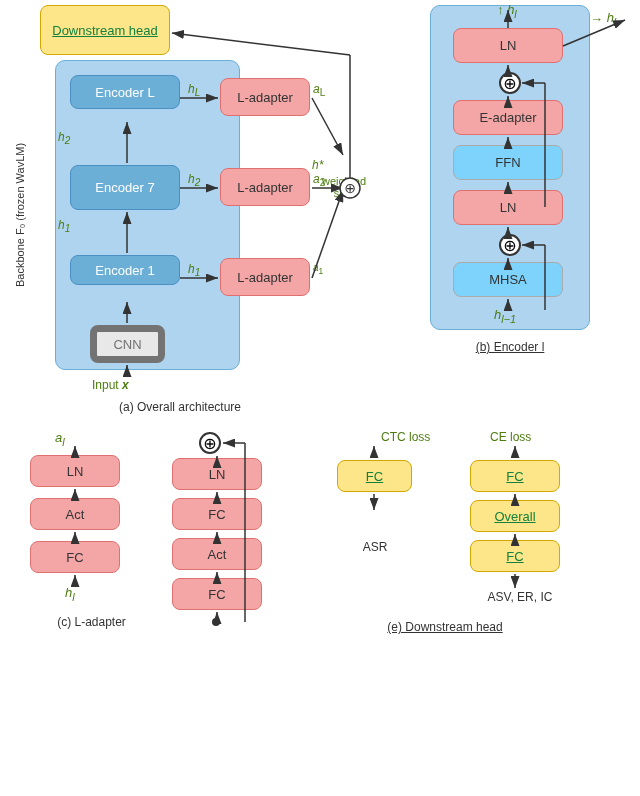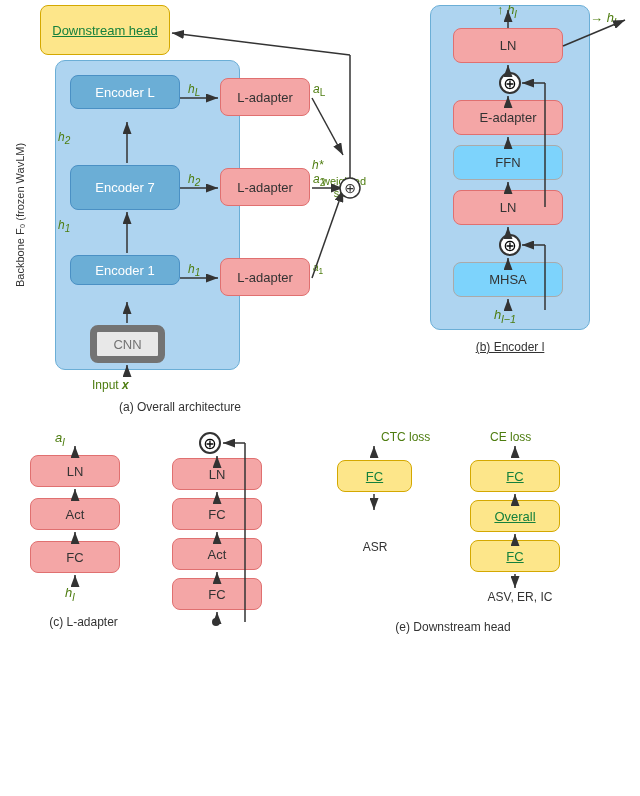--- a/index.html
+++ b/index.html
@@ -193,21 +193,21 @@
   <div class="box box-pink" style="left:30px; top:498px; width:90px; height:32px;">
     <span>Act</span>
   </div>
 
   <div class="box box-pink" style="left:30px; top:541px; width:90px; height:32px;">
     <span>FC</span>
   </div>
 
   <div class="label-text" style="left:65px; top:585px; font-style:italic; font-size:13px;"><i>h<sub>l</sub></i></div>
 
-  <div class="caption" style="left:4px; top:615px; width:150px;padding-left:9px;">(c) L-adapter</div>
+  <div class="caption" style="left:12px; top:615px; width:150px;padding-left:9px;">(c) L-adapter</div>
 
   <div style="position:absolute; left:199px; top:432px; width:22px; height:22px; border-radius:50%; border:2px solid #333; display:flex; align-items:center; justify-content:center; font-size:16px; background:white;">⊕</div>
 
   <div class="box box-pink" style="left:172px; top:458px; width:90px; height:32px;">
     <span>LN</span>
   </div>
 
   <div class="box box-pink" style="left:172px; top:498px; width:90px; height:32px;">
     <span>FC</span>
   </div>
@@ -240,21 +240,21 @@
   <div class="box box-yellow" style="left:470px; top:500px; width:90px; height:32px;">
     <span>Overall</span>
   </div>
 
   <div class="box box-yellow" style="left:470px; top:540px; width:90px; height:32px;">
     <span>FC</span>
   </div>
 
   <div class="caption" style="left:455px; top:590px; width:130px;">ASV, ER, IC</div>
 
-  <div class="caption" style="left:338px; top:620px; width:230px;">(e) Downstream head</div>
+  <div class="caption" style="left:330px; top:620px; width:230px;text-decoration:underline;">(e) Downstream head</div>
 
   <svg xmlns="http://www.w3.org/2000/svg">
     <defs>
       <marker id="arrowhead" markerWidth="8" markerHeight="6" refX="8" refY="3" orient="auto">
         <polygon points="0 0, 8 3, 0 6" fill="#333"></polygon>
       </marker>
     </defs>
 
     <line x1="127" y1="375" x2="127" y2="365" stroke="#333" stroke-width="1.5" marker-end="url(#arrowhead)"></line>
 

